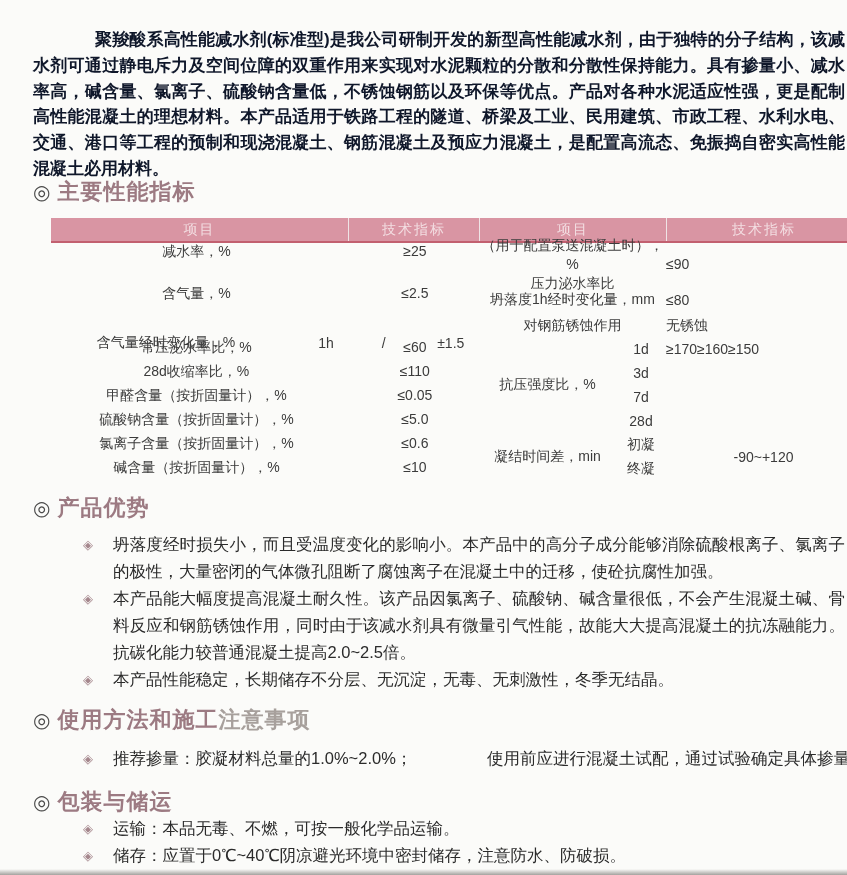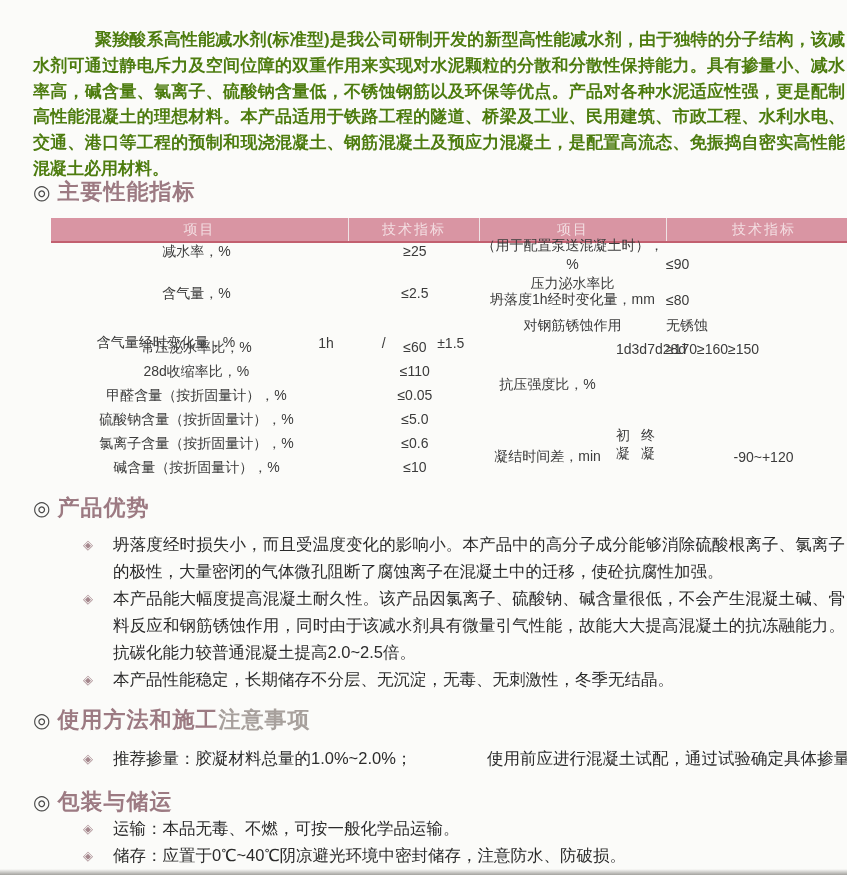--- a/index.html
+++ b/index.html
@@ -5,21 +5,21 @@
   html,body{margin:0;padding:0;background:#ffffff;}
   .page{
     position:relative;width:847px;height:875px;overflow:hidden;
     background:#fbfbf9;
     font-family:"Liberation Sans",sans-serif;
     color:#333;
   }
   
   .intro{
     position:absolute;top:27px;left:33px;width:812px;
-    font-size:17px;line-height:25.8px;color:#4d7c0f;
+    font-size:17px;line-height:25.8px;color:#0f172a;
     text-align:justify;text-indent:62px;font-weight:600;margin:0;
   }
   
   .sec-title{
     position:absolute;left:33px;height:26px;
     display:flex;align-items:center;
     font-size:22px;font-weight:700;color:#9c7a82;letter-spacing:1px;
     white-space:nowrap;
   }
   .sec-title .ring{
@@ -53,21 +53,21 @@
   .p-slash{left:13px;width:40px;}
   .p-pm{left:70px;width:60px;}
   .rrow{display:flex;align-items:center;}
   .rc{width:187px;text-align:center;}
   .rv{width:195px;}
   .two-line{line-height:19px;}
   .strength{display:flex;height:96px;}
   .setting{display:flex;height:48px;}
   .grp-label{width:187px;display:flex;}
   .g-main{width:137px;display:flex;align-items:center;justify-content:center;}
-  .g-subcol{width:50px;display:flex;flex-direction:row;}
+  .g-subcol{width:50px;display:flex;flex-direction:column;}
   .g-subcell{height:24px;display:flex;align-items:center;justify-content:center;}
   .g-valcol{width:195px;display:flex;flex-direction:row;}
   .g-valcell{height:24px;display:flex;align-items:center;justify-content:center;}
   .g-valmerged{width:195px;display:flex;align-items:center;justify-content:center;}
 
   
   .blist{position:absolute;left:33px;width:812px;margin:0;}
   #advantages-list{top:531px;}
   #usage-list{top:745px;}
   #packing-list{top:815px;}

